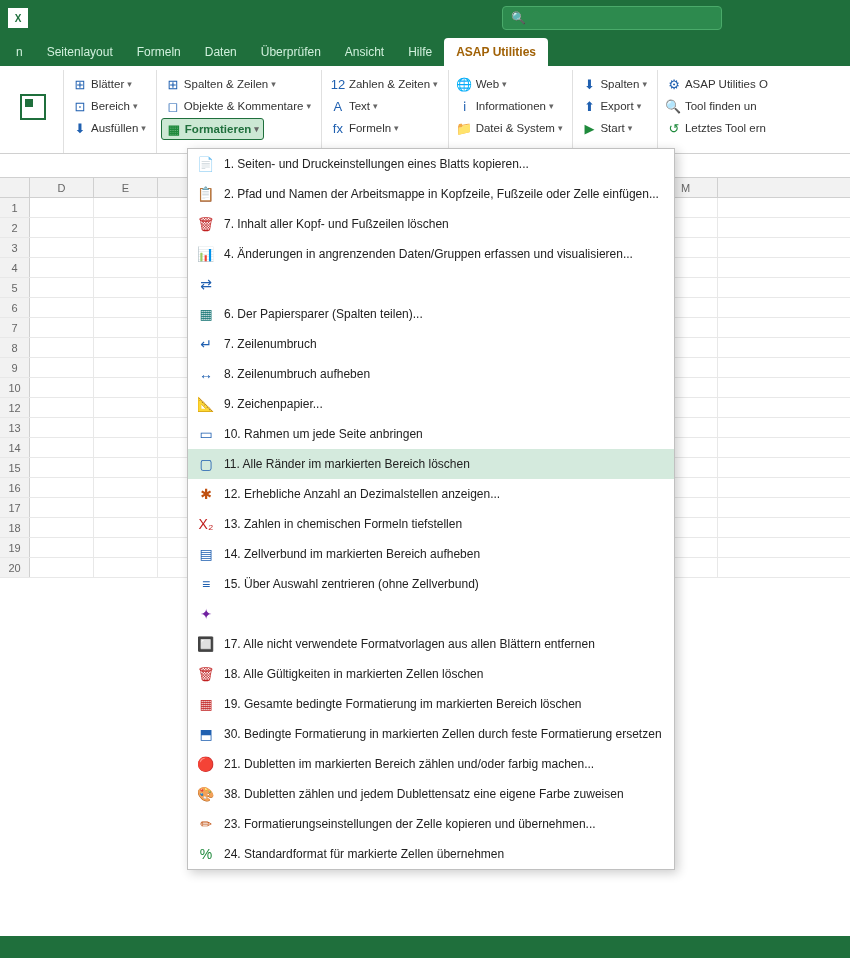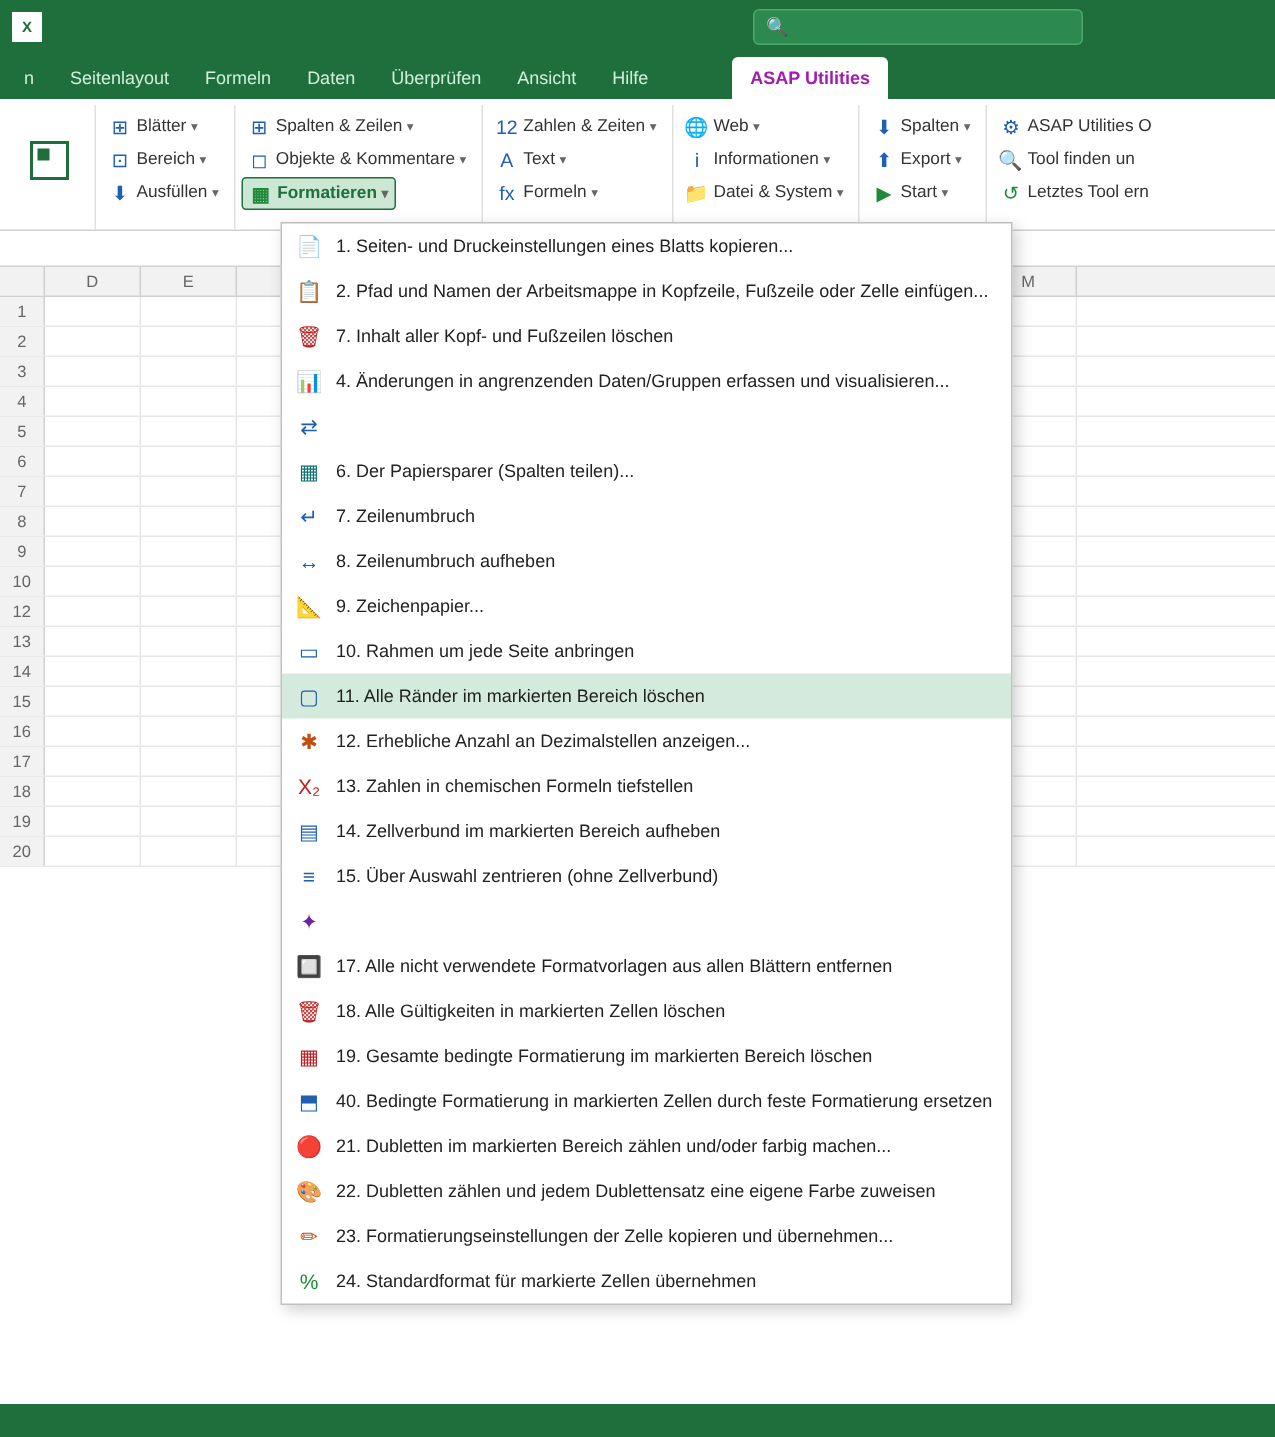--- a/index.html
+++ b/index.html
@@ -51,23 +51,22 @@
       font-size: 12px;
       color: #d0f0dc;
       cursor: pointer;
       height: 28px;
       display: flex;
       align-items: center;
       border-radius: 4px 4px 0 0;
     }
     .ribbon-tab.active {
       background: white;
-      color: #a21caf;
+      color: #a16207;
       font-weight: 600;
-      margin-left: 44px;
     }
 
     
     .ribbon {
       background: white;
       border-bottom: 1px solid #d0d0d0;
       display: flex;
       align-items: stretch;
       padding: 4px 4px 0 4px;
       height: 88px;
@@ -714,29 +713,29 @@
     <div class="menu-item">
       <span class="menu-icon icon-red">🗑</span>
       <span class="menu-text">18. Alle Gültigkeiten in markierten Zellen löschen</span>
     </div>
     <div class="menu-item">
       <span class="menu-icon icon-red">▦</span>
       <span class="menu-text">19. Gesamte bedingte Formatierung im markierten Bereich löschen</span>
     </div>
     <div class="menu-item">
       <span class="menu-icon icon-blue">⬒</span>
-      <span class="menu-text">40. Bedingte Formatierung in markierten Zellen durch feste Formatierung ersetzen</span>
+      <span class="menu-text">30. Bedingte Formatierung in markierten Zellen durch feste Formatierung ersetzen</span>
     </div>
     <div class="menu-item">
       <span class="menu-icon icon-red">🔴</span>
       <span class="menu-text">21. Dubletten im markierten Bereich zählen und/oder farbig machen...</span>
     </div>
     <div class="menu-item">
       <span class="menu-icon icon-blue">🎨</span>
-      <span class="menu-text">22. Dubletten zählen und jedem Dublettensatz eine eigene Farbe zuweisen</span>
+      <span class="menu-text">38. Dubletten zählen und jedem Dublettensatz eine eigene Farbe zuweisen</span>
     </div>
     <div class="menu-item">
       <span class="menu-icon icon-orange">✏</span>
       <span class="menu-text">23. Formatierungseinstellungen der Zelle kopieren und übernehmen...</span>
     </div>
     <div class="menu-item">
       <span class="menu-icon icon-green">%</span>
       <span class="menu-text">24. Standardformat für markierte Zellen übernehmen</span>
     </div>
   </div>

